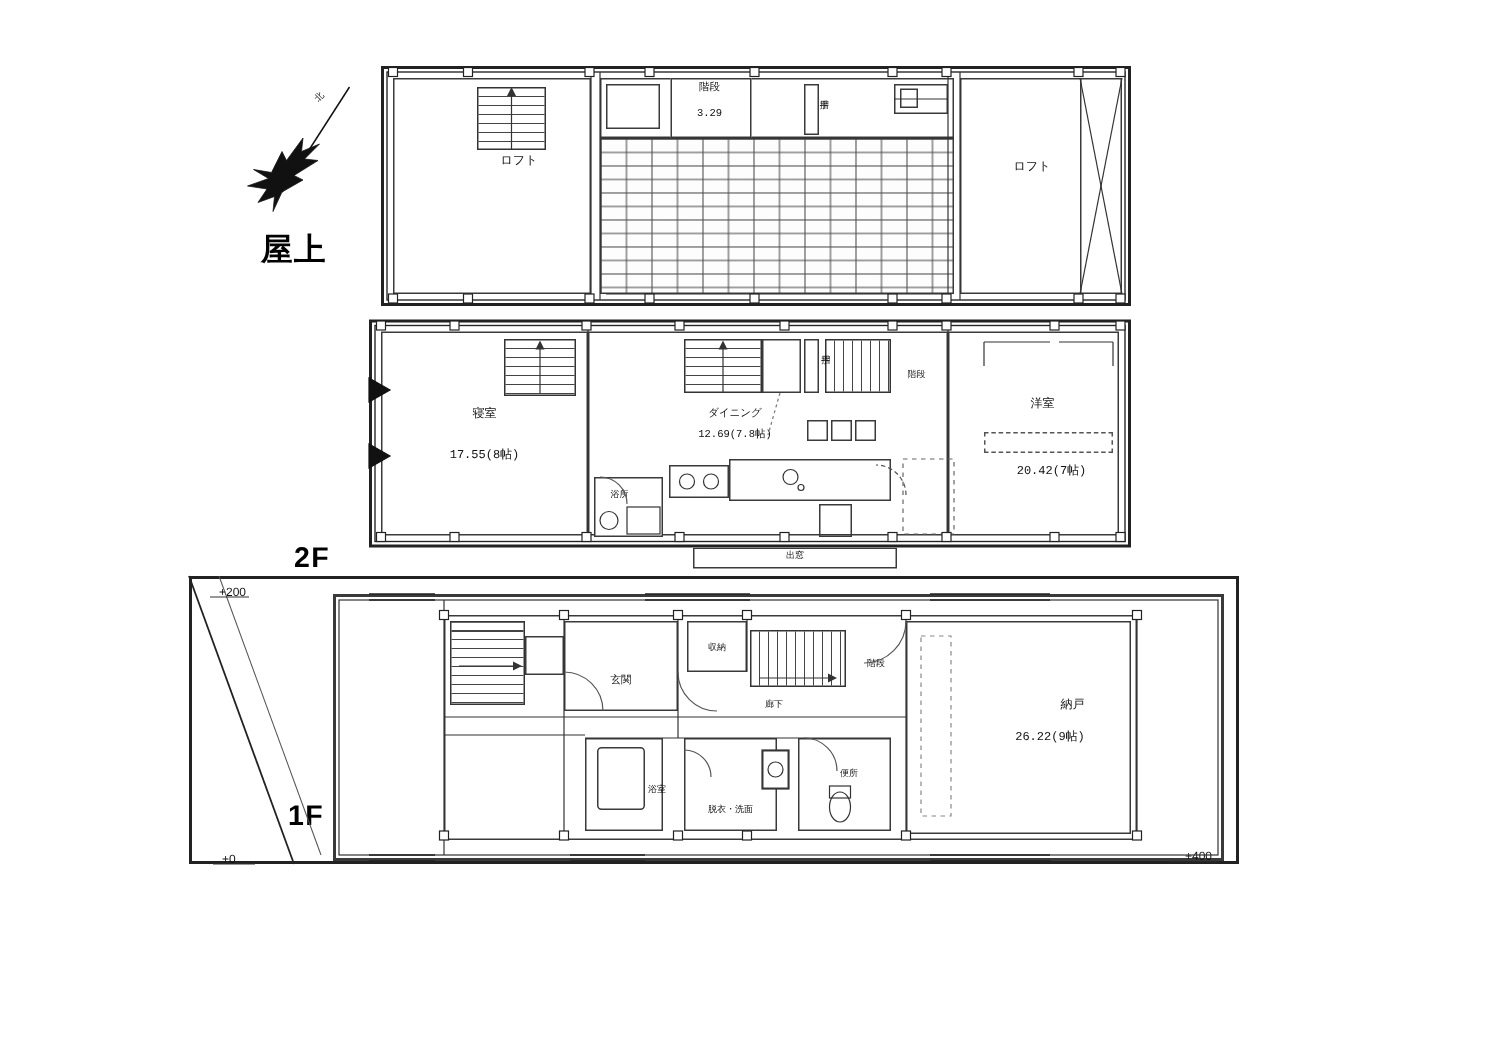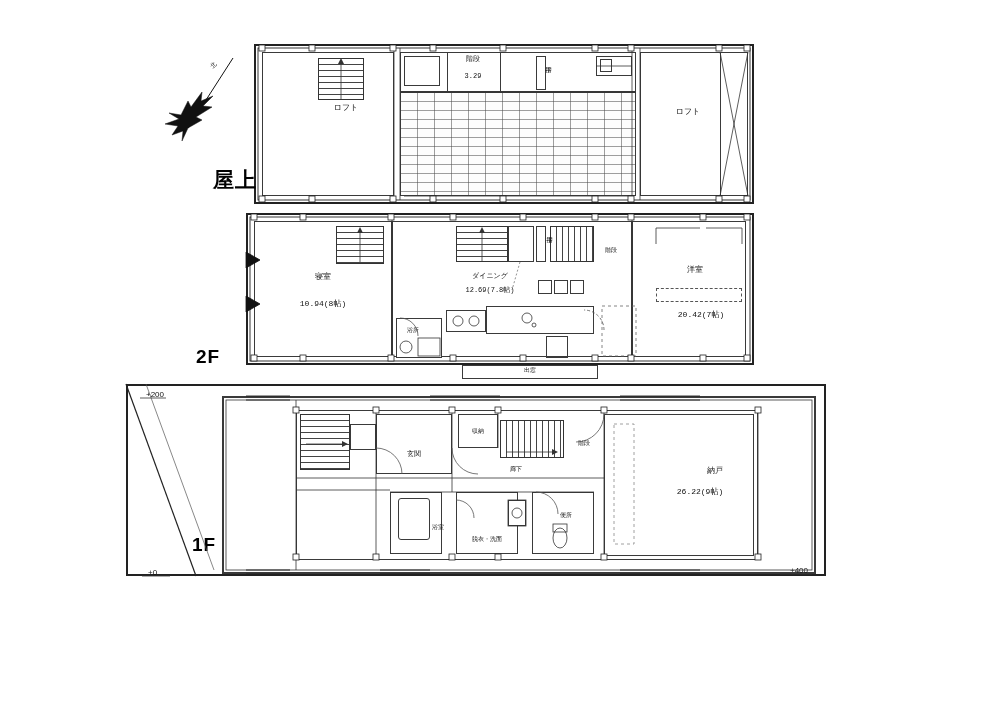--- a/index.html
+++ b/index.html
@@ -127,31 +127,31 @@
     <div class="stair-h" style="left:318px; top:58px; width:46px; height:42px;"></div>
 
     <div class="box" style="left:720px; top:52px; width:28px; height:144px; background:#fff;"></div>
 
     <div class="lbl c" style="left:346px; top:103px;">ロフト</div>
     <div class="lbl c" style="left:688px; top:107px;">ロフト</div>
     <div class="lbl c small" style="left:473px; top:55px;">階段</div>
     <div class="lbl c small" style="left:473px; top:72px;">3.29</div>
     <div class="lbl tiny" style="left:544px; top:62px; writing-mode:vertical-rl;">手摺</div>
 
-    <div class="floor-tag jp" style="left:174px; top:166px;margin-left:39px;">屋上</div>
+    <div class="floor-tag jp" style="left:174px; top:152px;">屋上</div>
     <div class="lbl tiny" style="left:211px; top:62px; transform:rotate(-45deg);">北</div>
   </div>
 
   <div>
 
     <div class="boxthick" style="left:246px; top:213px; width:508px; height:152px;"></div>
 
     <div class="box" style="left:254px; top:221px; width:138px; height:136px; background:#fff;"></div>
     <div class="lbl c" style="left:323px; top:272px;text-align:center;">寝室</div>
-    <div class="lbl c" style="left:323px; top:299px;">10.94(8帖)</div>
+    <div class="lbl c" style="left:323px; top:299px;">17.55(8帖)</div>
 
     <div class="stair-h" style="left:336px; top:226px; width:48px; height:38px;"></div>
 
     <div class="box" style="left:392px; top:221px; width:240px; height:136px; background:#fff;"></div>
     <div class="lbl c small" style="left:490px; top:272px;">ダイニング</div>
     <div class="lbl c small" style="left:490px; top:286px;">12.69(7.8帖)</div>
 
     <div class="stair-h" style="left:456px; top:226px; width:52px; height:36px;"></div>
     <div class="box" style="left:508px; top:226px; width:26px; height:36px; background:#fff;"></div>
     <div class="box" style="left:536px; top:226px; width:10px; height:36px; background:#fff;"></div>
@@ -170,21 +170,21 @@
     <div class="lbl tiny" style="left:407px; top:327px;">浴所</div>
 
     <div class="box" style="left:632px; top:221px; width:114px; height:136px; background:#fff;"></div>
     <div class="lbl c" style="left:695px; top:265px;">洋室</div>
     <div class="lbl c" style="left:701px; top:310px;">20.42(7帖)</div>
     <div class="boxdash" style="left:656px; top:288px; width:86px; height:14px;"></div>
 
     <div class="box" style="left:462px; top:365px; width:136px; height:14px; background:#fff;"></div>
     <div class="lbl c tiny" style="left:530px; top:367px;">出窓</div>
 
-    <div class="floor-tag" style="left:196px; top:346px;">2F</div>
+    <div class="floor-tag" style="left:196px; top:362px;">2F</div>
   </div>
 
   <div>
 
     <div class="boxthick" style="left:126px; top:384px; width:700px; height:192px;"></div>
 
     <div class="box" style="left:222px; top:396px; width:594px; height:178px; border-width:2px; background:#fff;"></div>
 
     <div class="lbl c" style="left:345px; top:523px;">駐車場</div>
 

